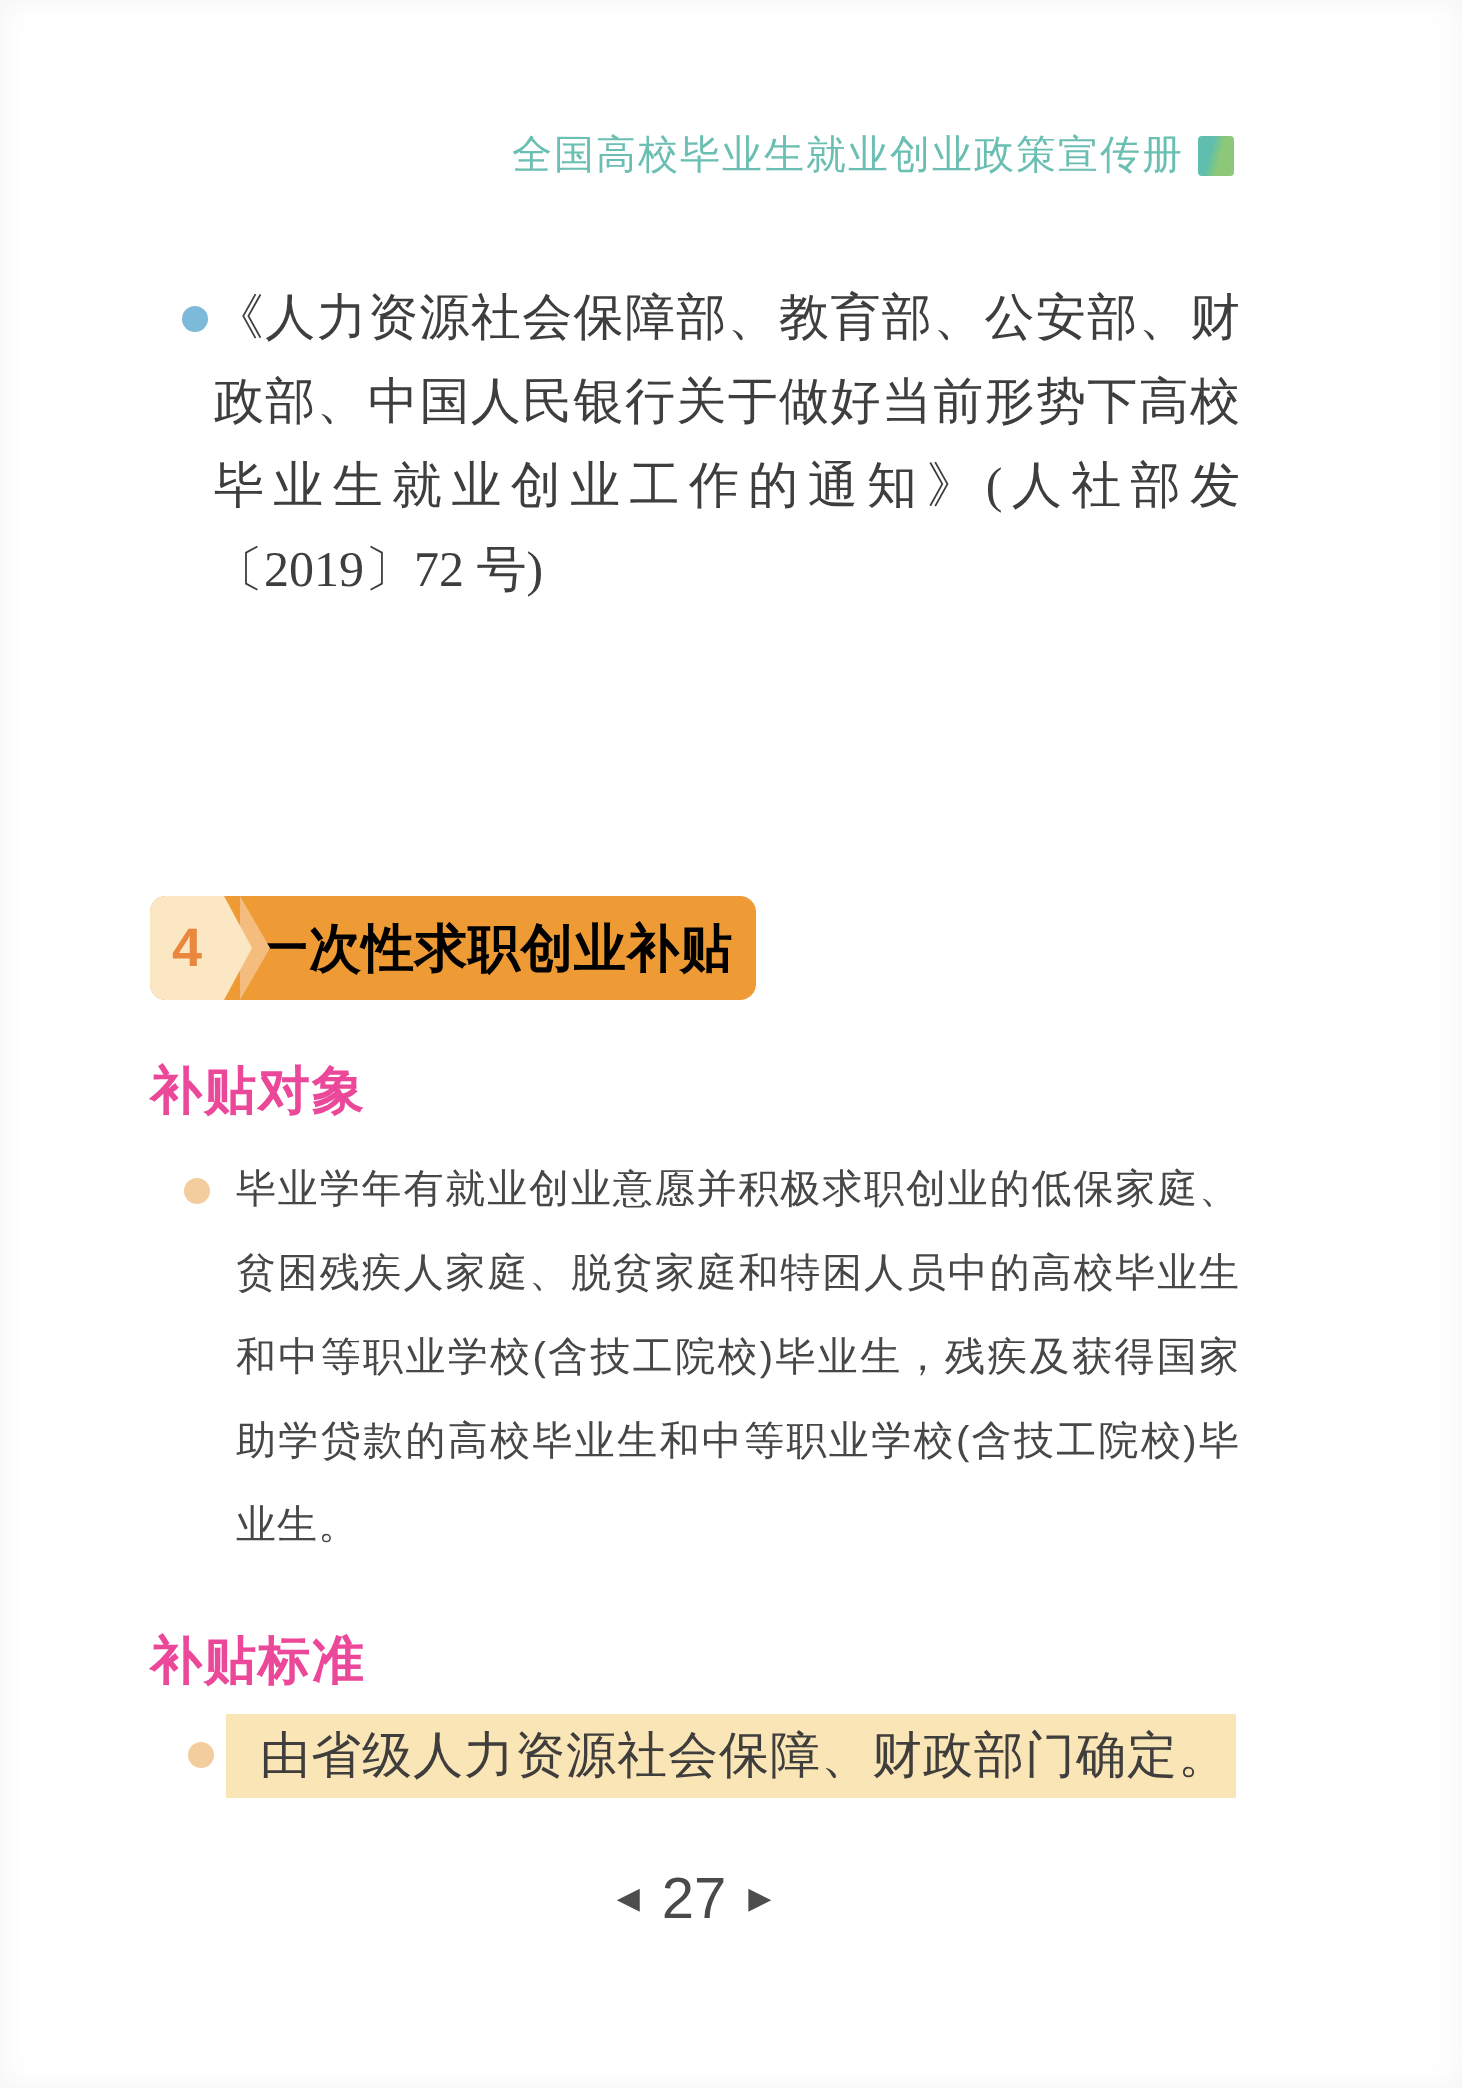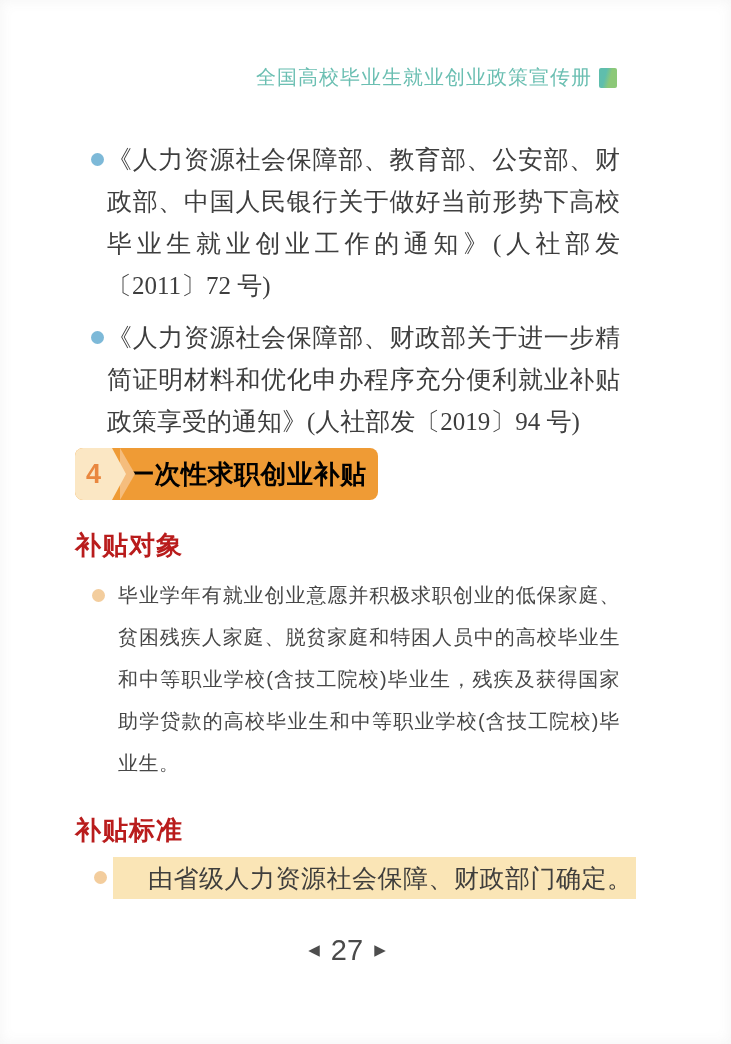--- a/index.html
+++ b/index.html
@@ -121,21 +121,21 @@
   .num-text {
     color: #E9873F;
     font-size: 27px;
     font-weight: bold;
   }
 
   
   .sub-heading {
     position: absolute;
     left: 75px;
-    color: #b91c1c;
+    color: #ec4899;
     font-size: 26px;
     font-weight: bold;
     letter-spacing: 1px;
   }
   .heading-target { top: 528px; }
   .heading-standard { top: 813px; text-align: center; }
 
   
   .body-block {
     position: absolute;
@@ -172,21 +172,20 @@
     border-radius: 50%;
     background: #F3CD9D;
   }
   .highlight-bar {
     position: absolute;
     top: 857px;
     left: 113px;
     width: 505px;
     height: 42px;
     background: #FAE5B6;
-    padding-left: 18px;
   }
   .highlight-text {
     line-height: 42px;
     padding-left: 17px;
     font-size: 25px;
     color: #3F3E3C;
     letter-spacing: 0.5px;
     white-space: nowrap;
   }
 
@@ -218,25 +217,21 @@
 <div class="page">
 
   <div class="header">
     <span class="header-title">全国高校毕业生就业创业政策宣传册</span>
     <span class="header-square"></span>
   </div>
 
   <div class="citations">
     <div class="cite-item">
       <span class="cite-bullet"></span>
-      <span>《人力资源社会保障部、教育部、公安部、财政部、中国人民银行关于做好当前形势下高校毕业生就业创业工作的通知》(人社部发〔2011〕72 号)</span>
-    </div>
-    <div class="cite-item">
-      <span class="cite-bullet"></span>
-      <span>《人力资源社会保障部、财政部关于进一步精简证明材料和优化申办程序充分便利就业补贴政策享受的通知》(人社部发〔2019〕94 号)</span>
+      <span>《人力资源社会保障部、教育部、公安部、财政部、中国人民银行关于做好当前形势下高校毕业生就业创业工作的通知》(人社部发〔2019〕72 号)</span>
     </div>
   </div>
 
   <div class="banner">
     <span class="chevron-stripe"></span>
     <div class="num-badge">
       <span class="num-text">4</span>
       <span class="arrow"></span>
     </div>
     <div class="banner-title">一次性求职创业补贴</div>

